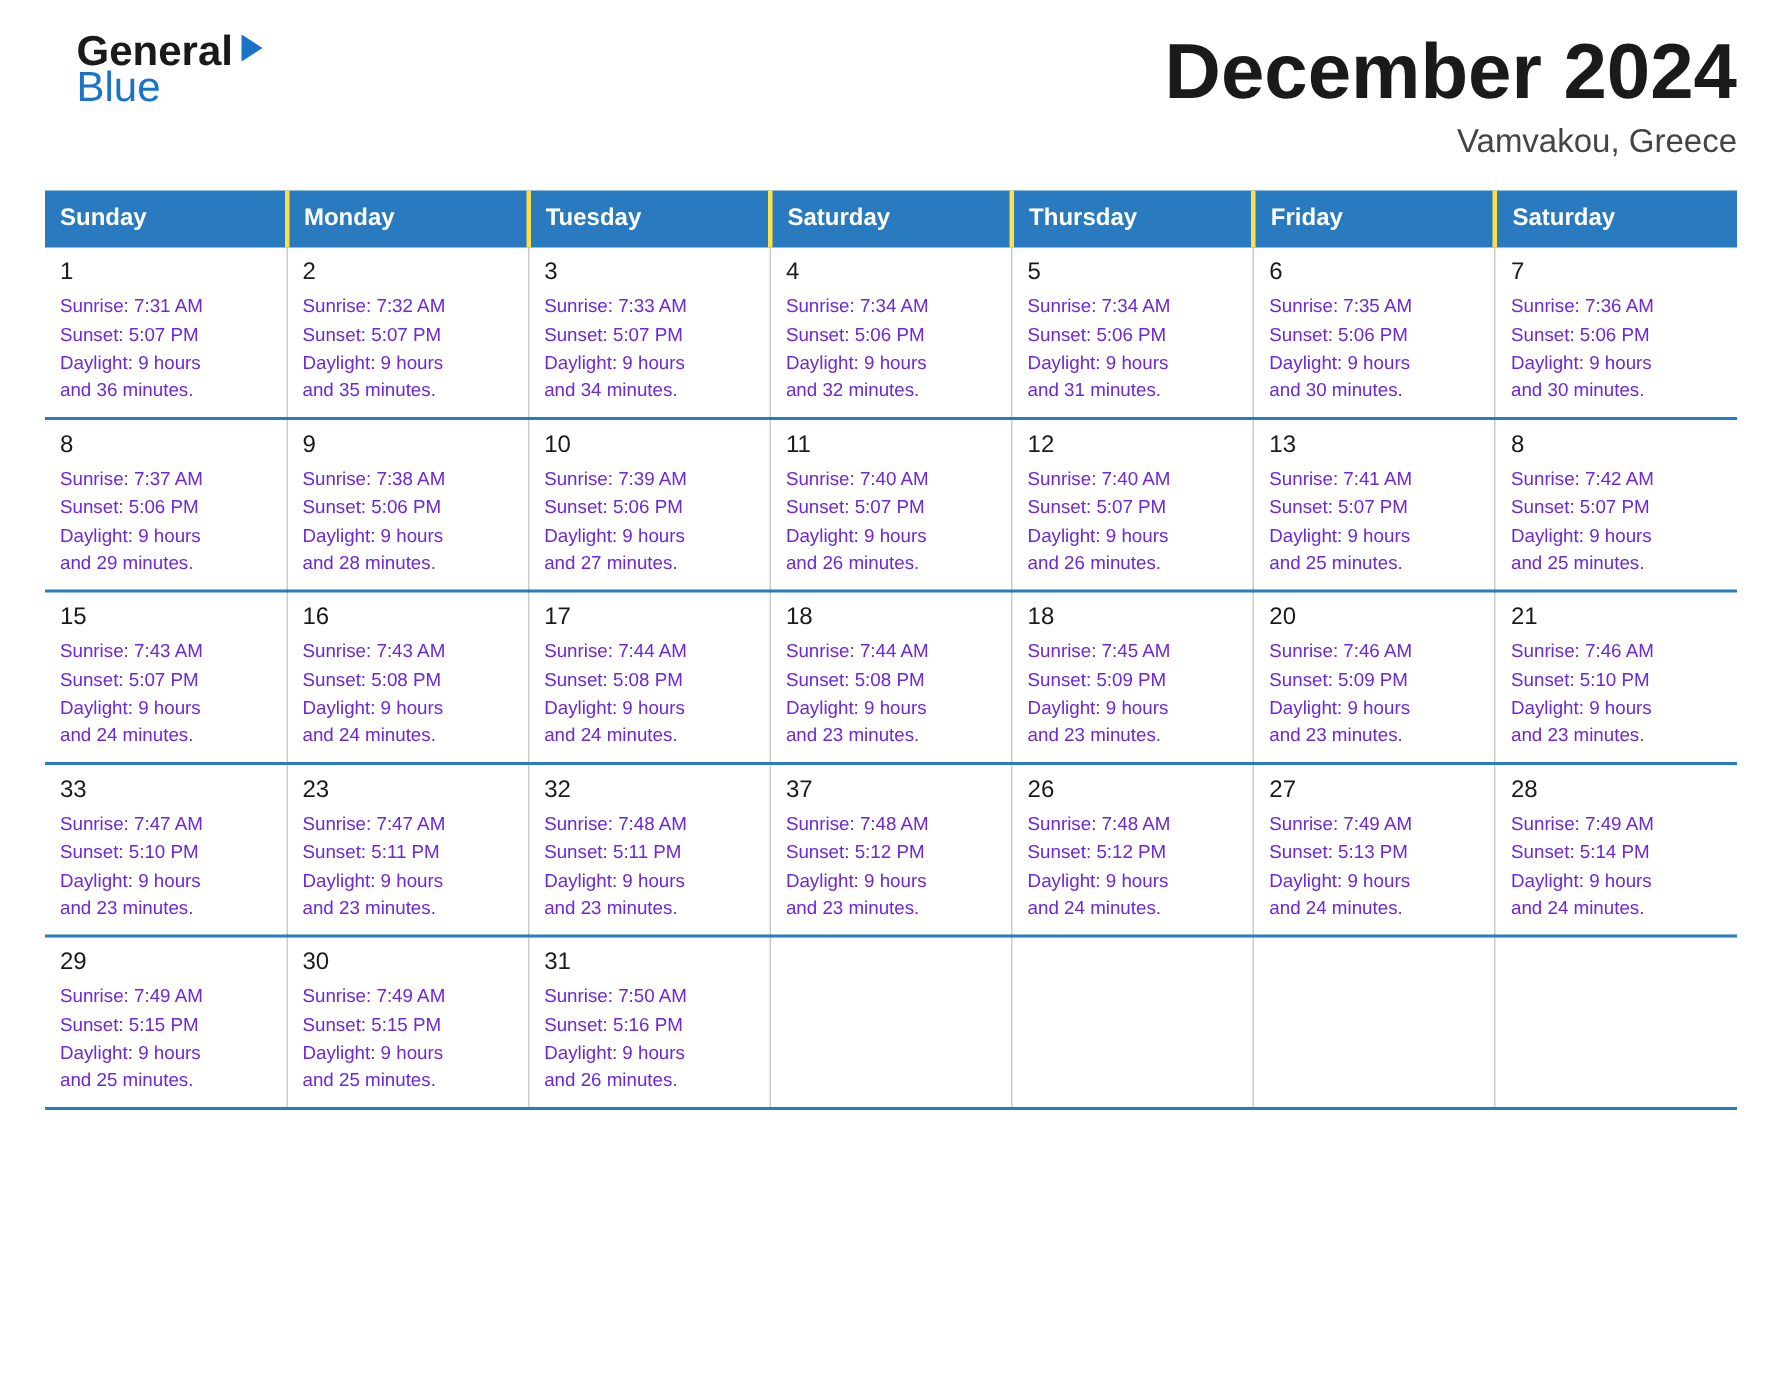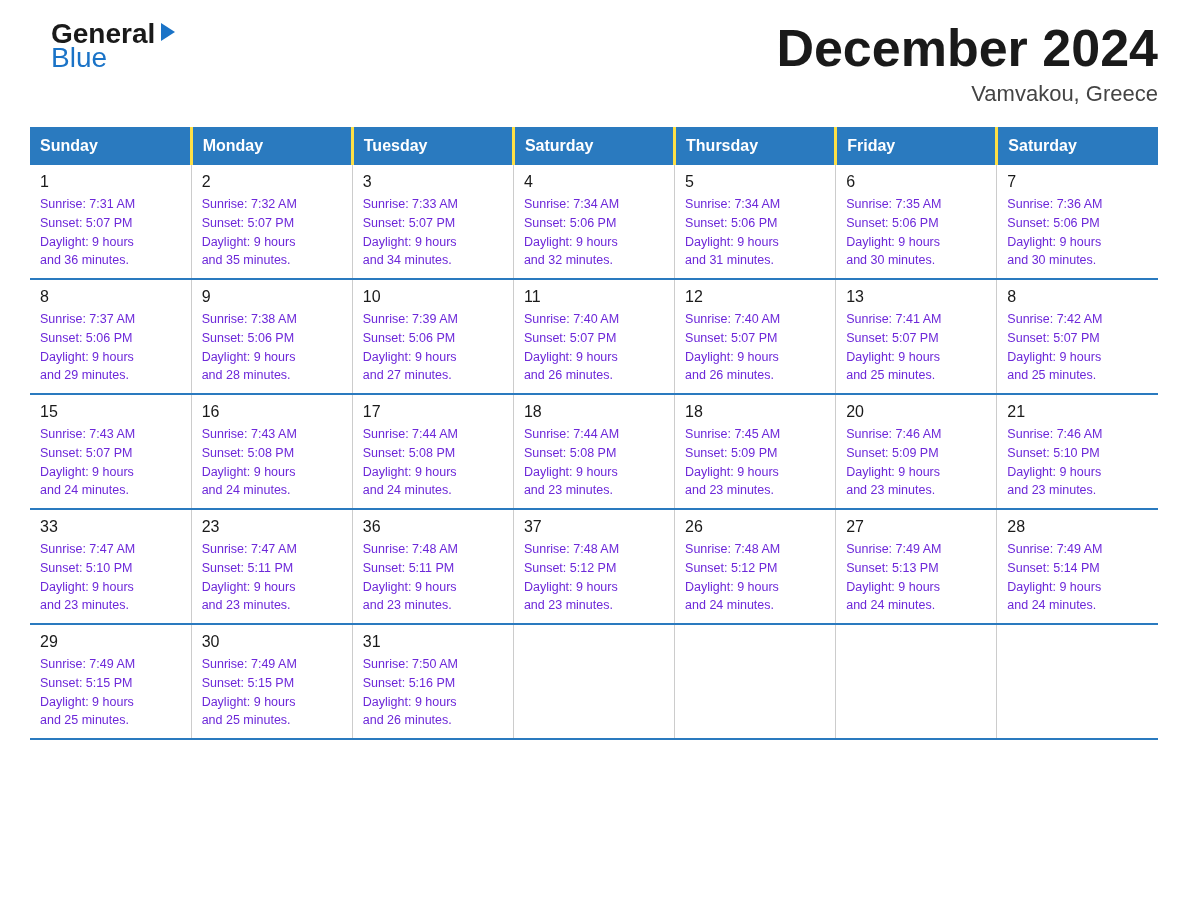--- a/index.html
+++ b/index.html
@@ -338,21 +338,21 @@
         <td>
         <span class="day-num">23</span>
         <div class="day-info">
           Sunrise: 7:47 AM<br>
           Sunset: 5:11 PM<br>
           Daylight: 9 hours<br>
           and 23 minutes.
         </div>
       </td>
         <td>
-        <span class="day-num">36</span>
+        <span class="day-num">32</span>
         <div class="day-info">
           Sunrise: 7:48 AM<br>
           Sunset: 5:11 PM<br>
           Daylight: 9 hours<br>
           and 23 minutes.
         </div>
       </td>
         <td>
         <span class="day-num">37</span>
         <div class="day-info">

